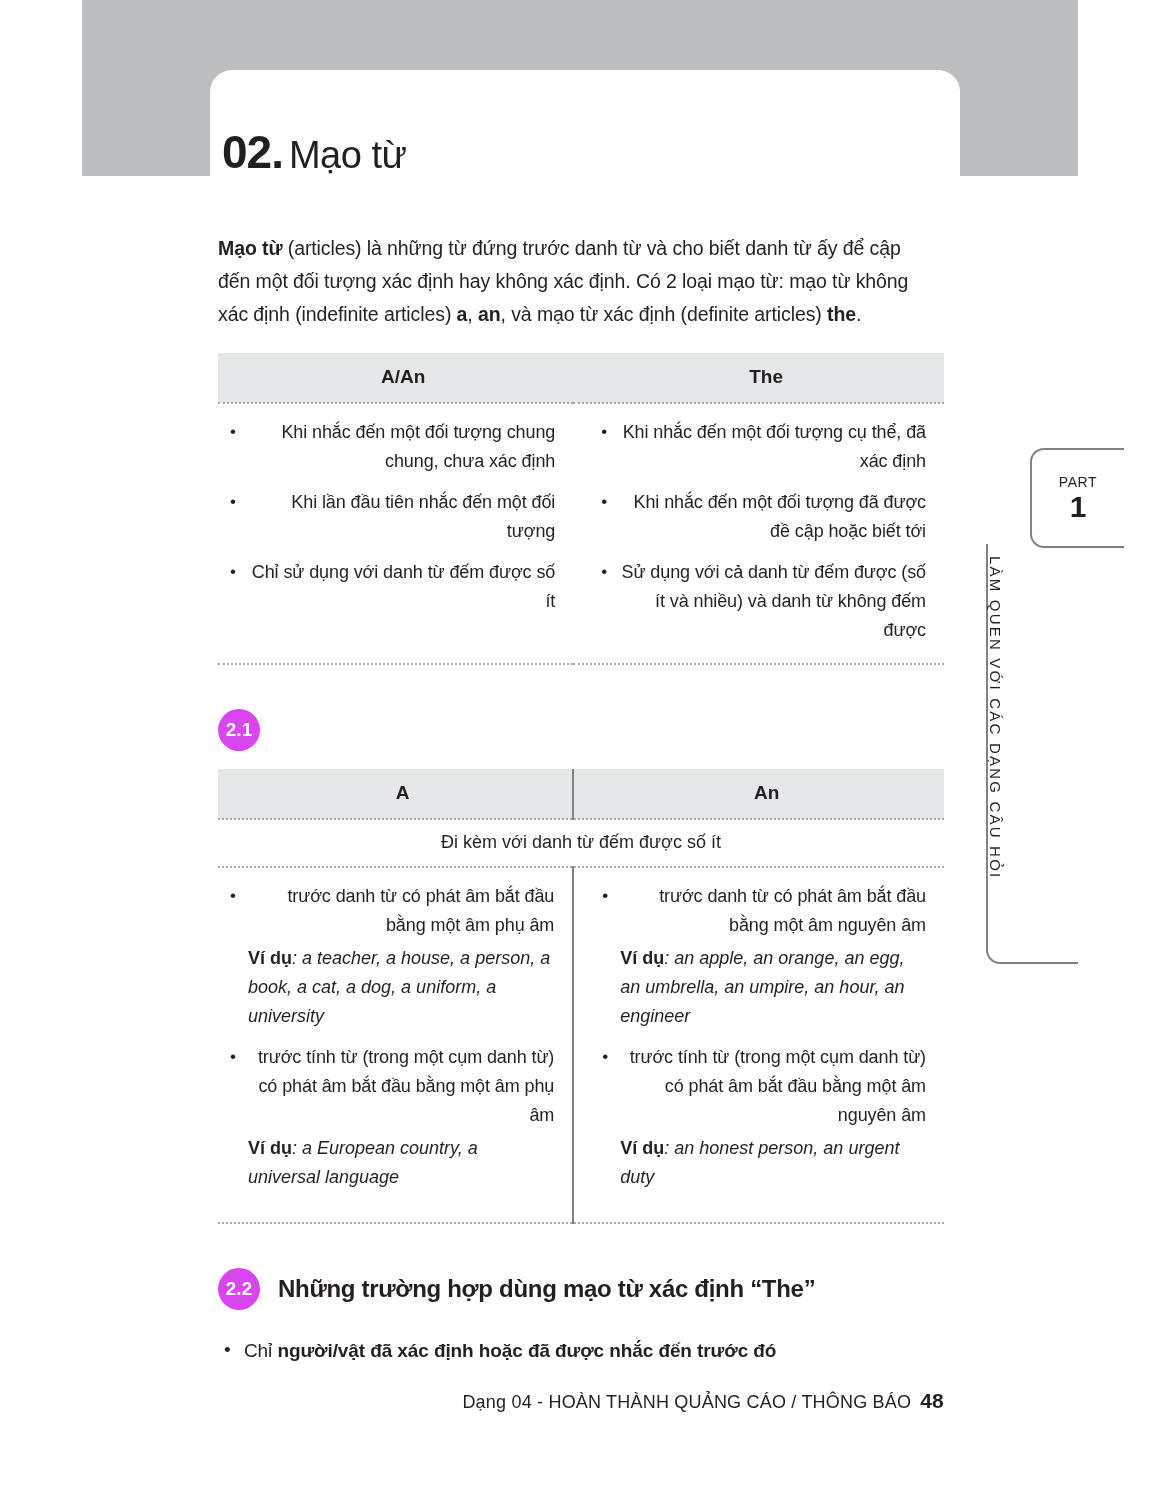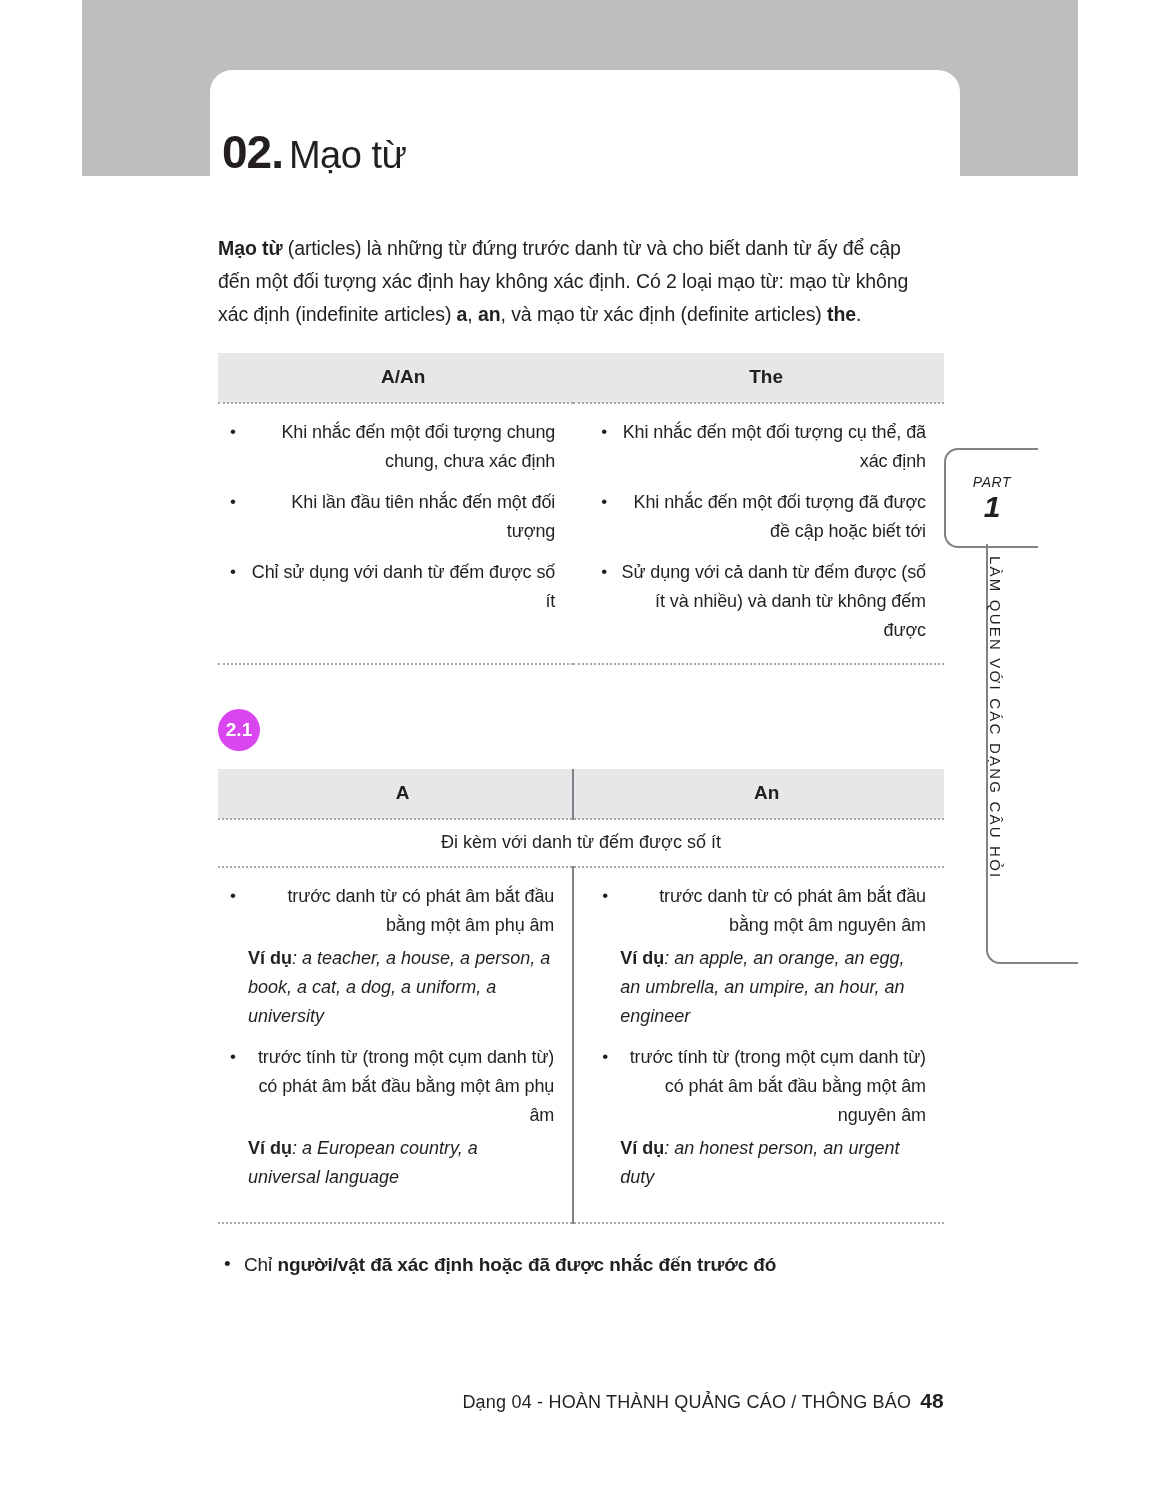--- a/index.html
+++ b/index.html
@@ -195,33 +195,32 @@
   .rule-ex-text {
     margin-left: 20px;
     font-size: 19px;
     line-height: 32px;
     letter-spacing: -0.1px;
   }
 
   
   .part-tab {
     position: absolute;
-    left: 944px;
+    left: 1030px;
     top: 448px;
     width: 92px;
     height: 96px;
     border: 2px solid #808285;
     border-right: none;
     border-radius: 14px 0 0 14px;
     background: #ffffff;
     display: flex;
     flex-direction: column;
     align-items: center;
     justify-content: center;
-    font-style: italic;
   }
   .part-tab .part-word {
     font-size: 14px;
     letter-spacing: 0.6px;
     color: #231f20;
   }
   .part-tab .part-num {
     font-size: 30px;
     font-weight: 700;
     line-height: 30px;
@@ -343,20 +342,24 @@
         <div class="ex-line"><span class="lbl">Ví dụ</span><span>: an apple, an orange, an egg, an umbrella, an umpire, an hour, an engineer</span></div>
         <ul class="bl">
           <li>trước tính từ (trong một cụm danh từ) có phát âm bắt đầu bằng một âm nguyên âm</li>
         </ul>
         <div class="ex-line"><span class="lbl">Ví dụ</span><span>: an honest person, an urgent duty</span></div>
       </td>
     </tr>
   </tbody>
     </table>
 
+  <div class="sec">
+    <div class="sec-badge">2.2</div>
+    <div class="sec-title">Những trường hợp dùng mạo từ xác định “The”</div>
+  </div>
 
   <div class="rules">
 
 
     <div class="rule">
       <div class="rule-head"><span>Chỉ </span><b>người/vật đã xác định hoặc đã được nhắc đến trước đó</b></div>
 
     </div>
 
   </div>

